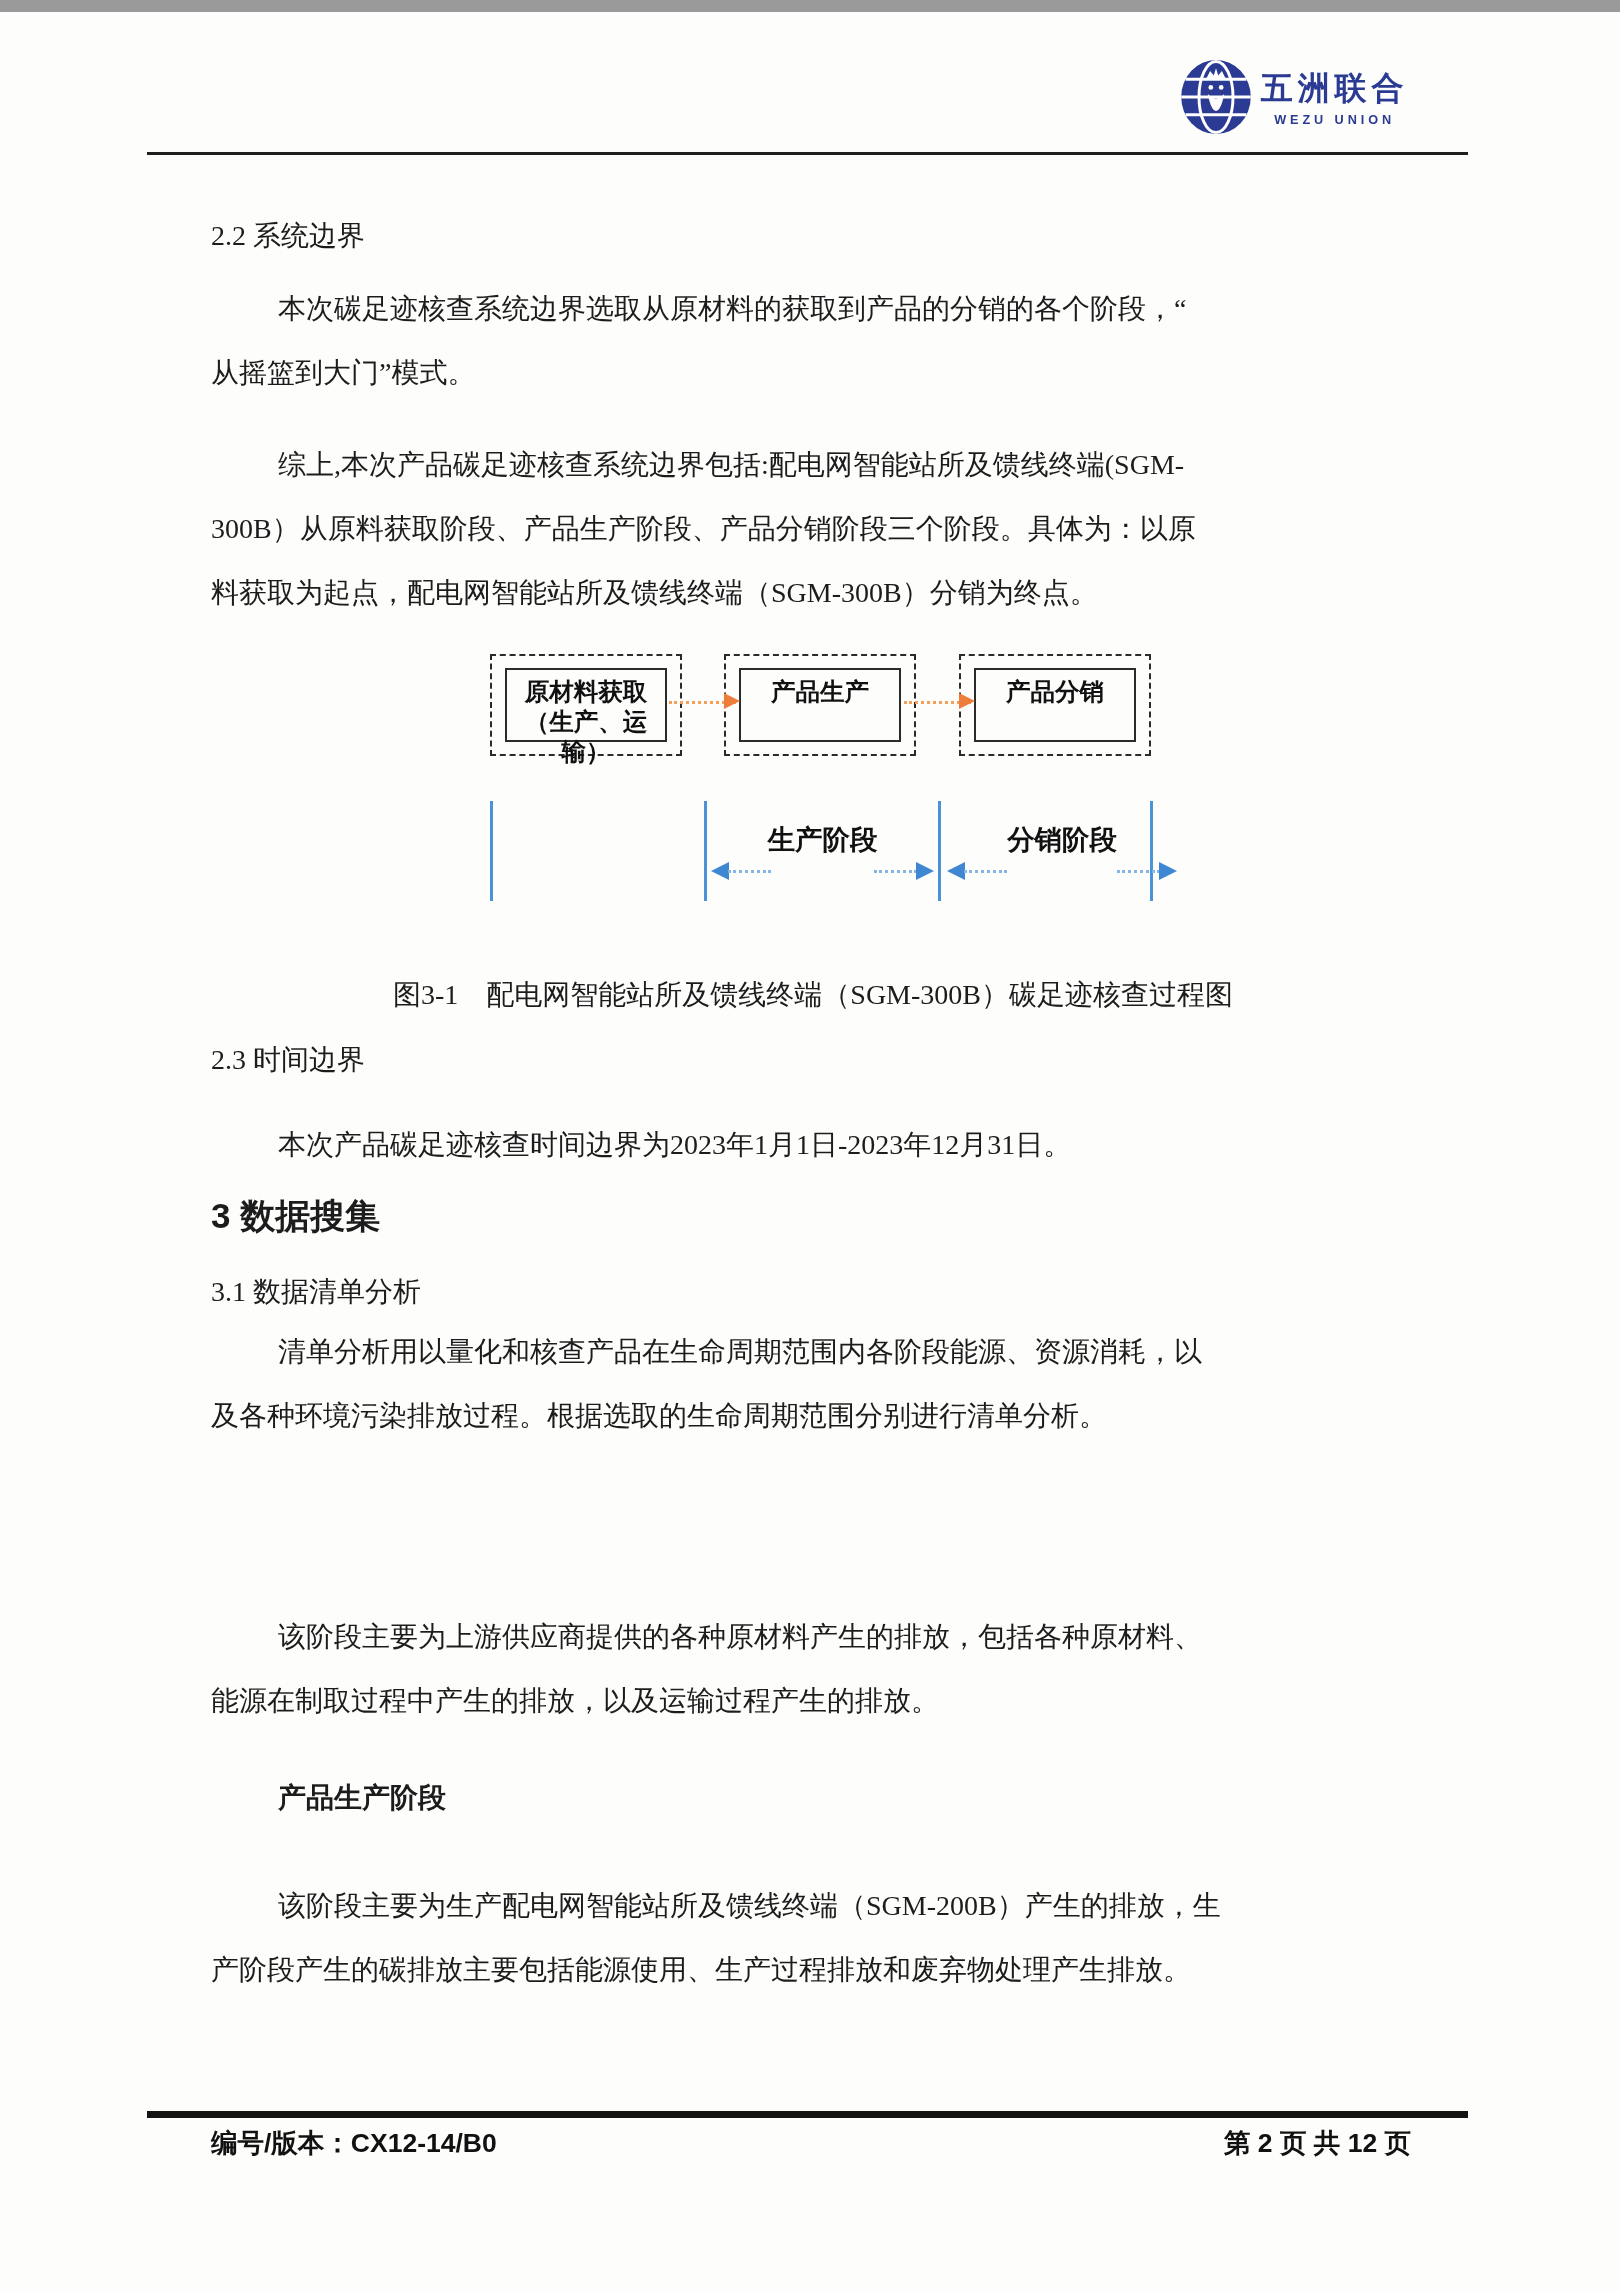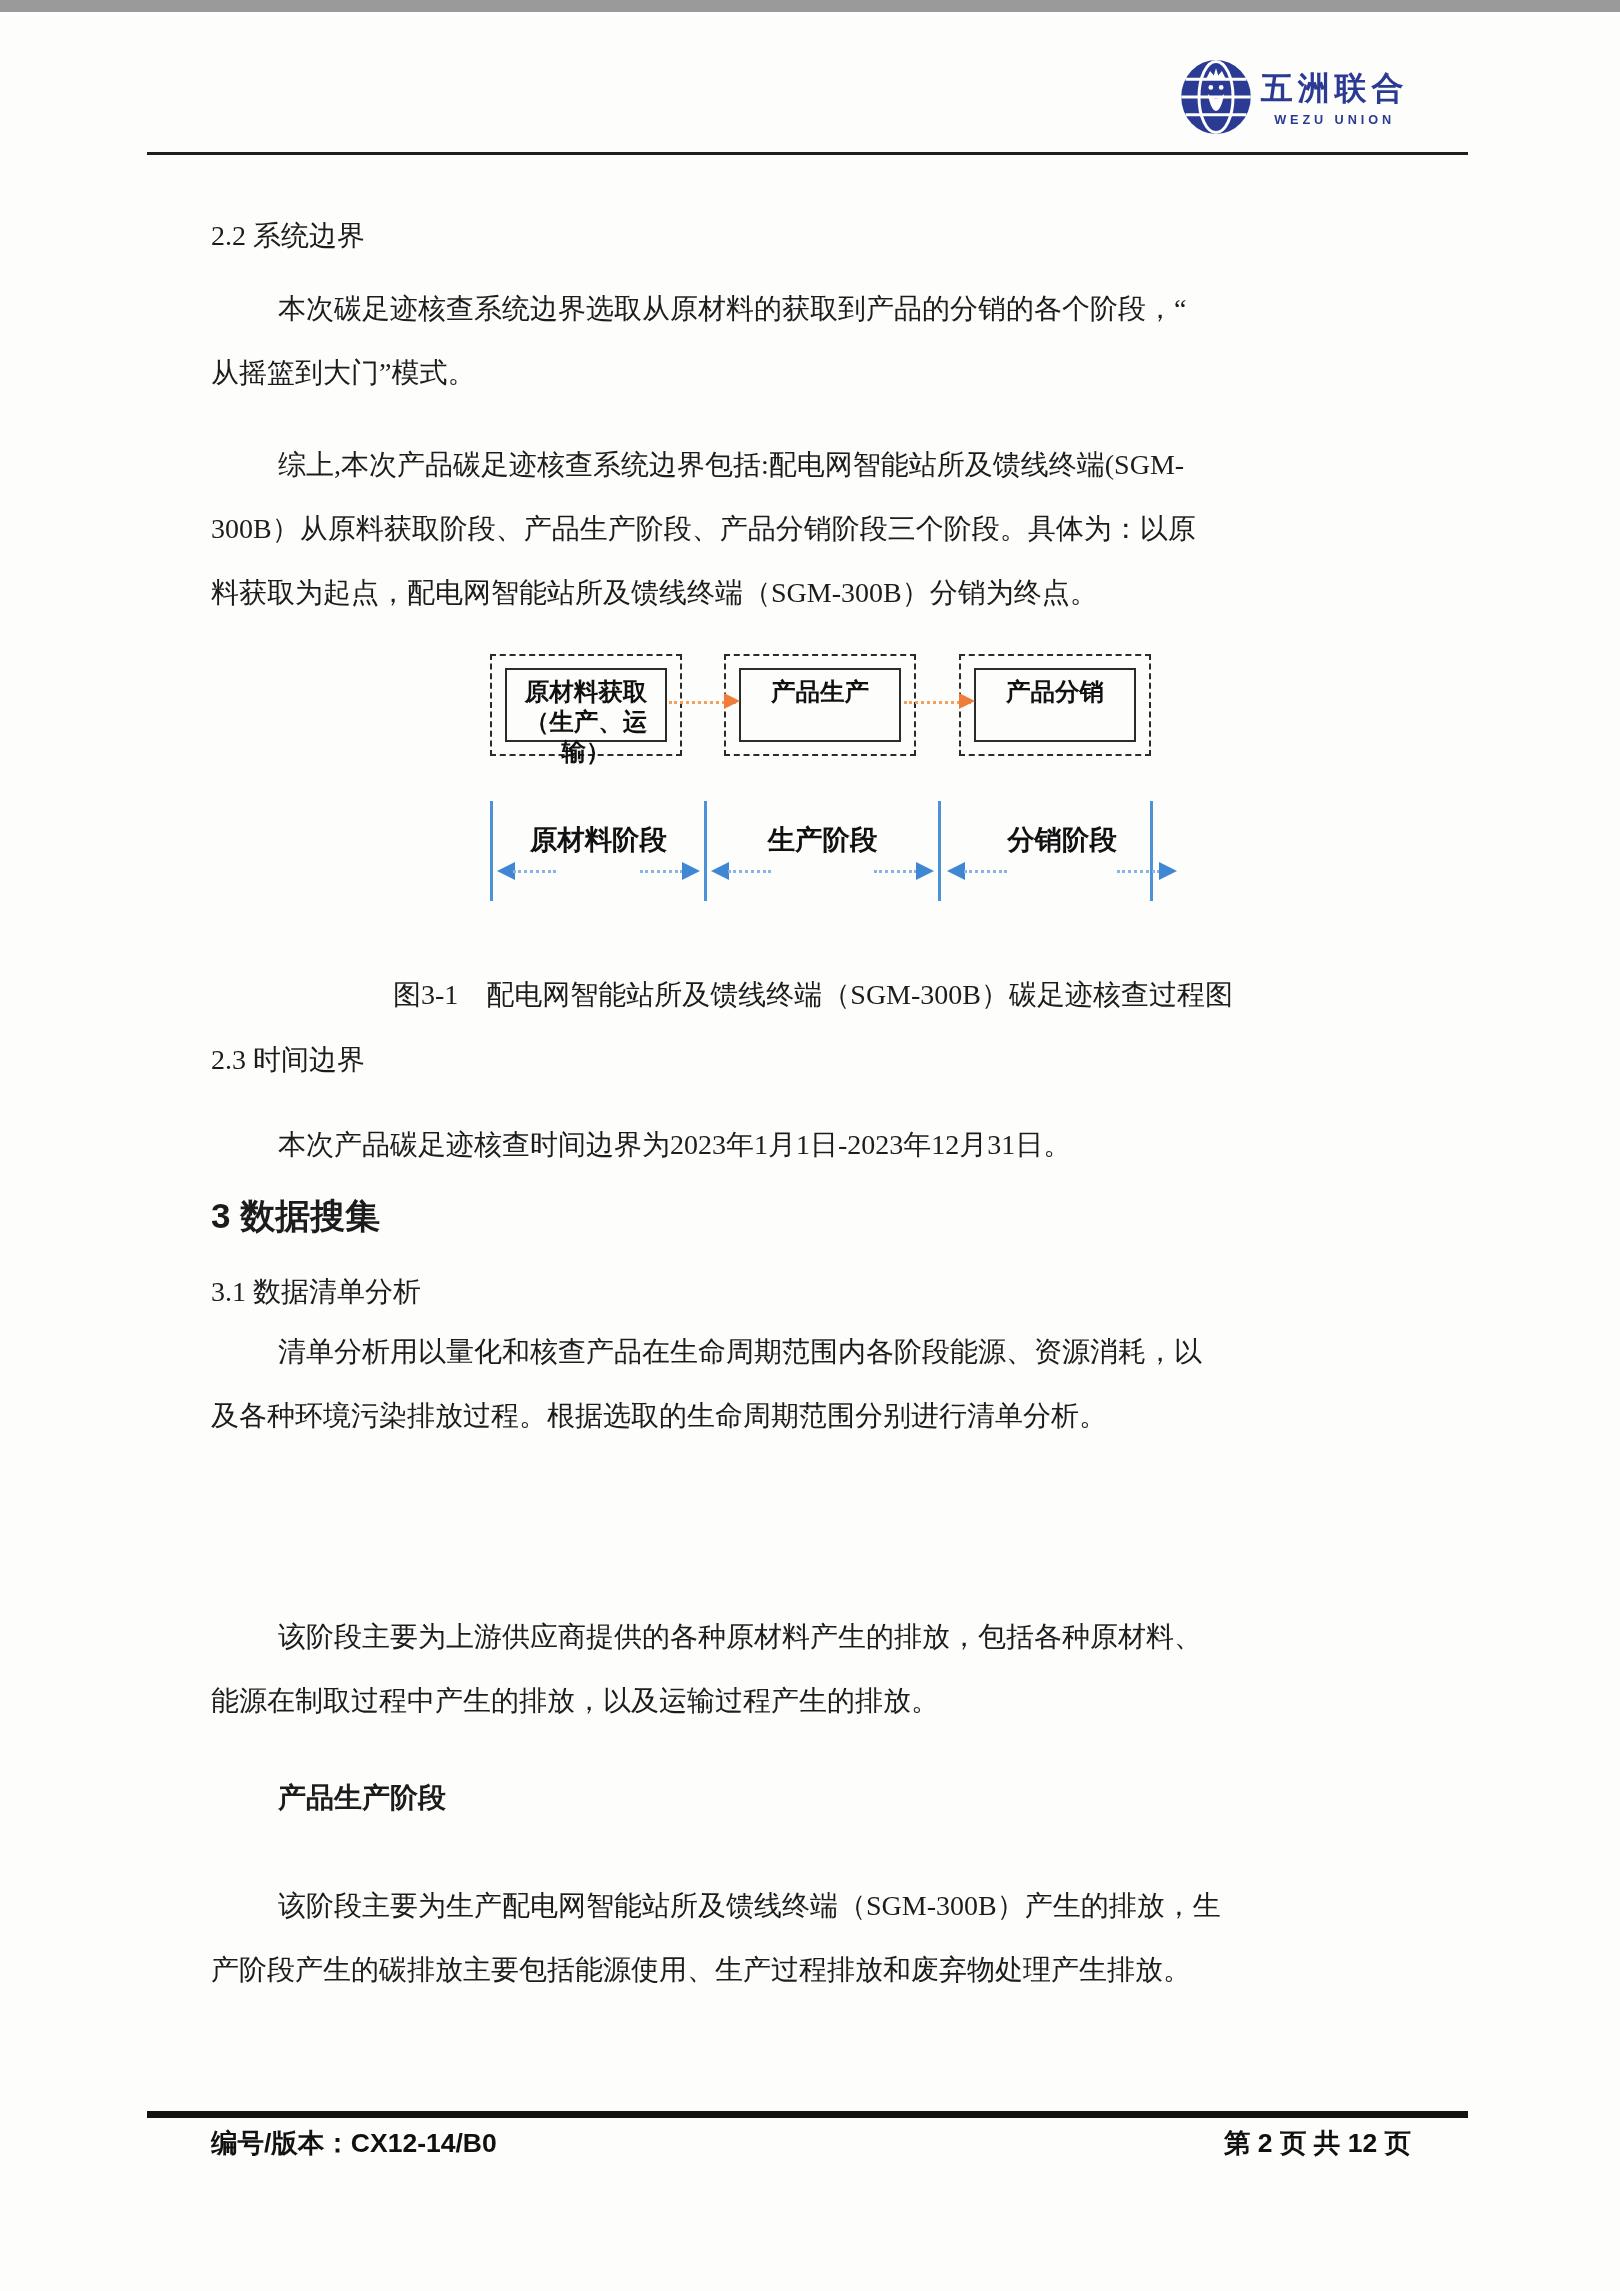--- a/index.html
+++ b/index.html
@@ -127,29 +127,20 @@
     </div>
     <div class="flow-arrow fa1"></div>
     <div class="flow-arrow fa2"></div>
 
     <div class="dims">
       <div class="vline vl1"></div>
       <div class="vline vl2"></div>
       <div class="vline vl3"></div>
       <div class="vline vl4"></div>
 
-      <div class="segment sg1">
-        <div class="seg-label">原材料阶段</div>
-        <div class="arrow-row">
-          <span class="ah-l"></span>
-          <span class="tail-l"></span>
-          <span class="tail-r"></span>
-          <span class="ah-r"></span>
-        </div>
-      </div>
       <div class="segment sg2">
         <div class="seg-label">生产阶段</div>
         <div class="arrow-row">
           <span class="ah-l"></span>
           <span class="tail-l"></span>
           <span class="tail-r"></span>
           <span class="ah-r"></span>
         </div>
       </div>
       <div class="segment sg3">
@@ -179,21 +170,21 @@
     <div>及各种环境污染排放过程。根据选取的生命周期范围分别进行清单分析。</div>
   </div>
 
   <div class="t" style="top:1593px;">
     <div class="indent">该阶段主要为上游供应商提供的各种原材料产生的排放，包括各种原材料、</div>
     <div>能源在制取过程中产生的排放，以及运输过程产生的排放。</div>
   </div>
 
   <div class="t hei indent" style="top:1754px;">产品生产阶段</div>
   <div class="t" style="top:1862px;">
-    <div class="indent">该阶段主要为生产配电网智能站所及馈线终端（SGM-300B）产生的排放，生</div>
+    <div class="indent">该阶段主要为生产配电网智能站所及馈线终端（SGM-200B）产生的排放，生</div>
     <div>产阶段产生的碳排放主要包括能源使用、生产过程排放和废弃物处理产生排放。</div>
   </div>
 
   <div class="footer-rule"></div>
   <div class="footer-left">编号/版本：CX12-14/B0</div>
   <div class="footer-right">第 2 页 共 12 页</div>
 
 </div>
 
 

